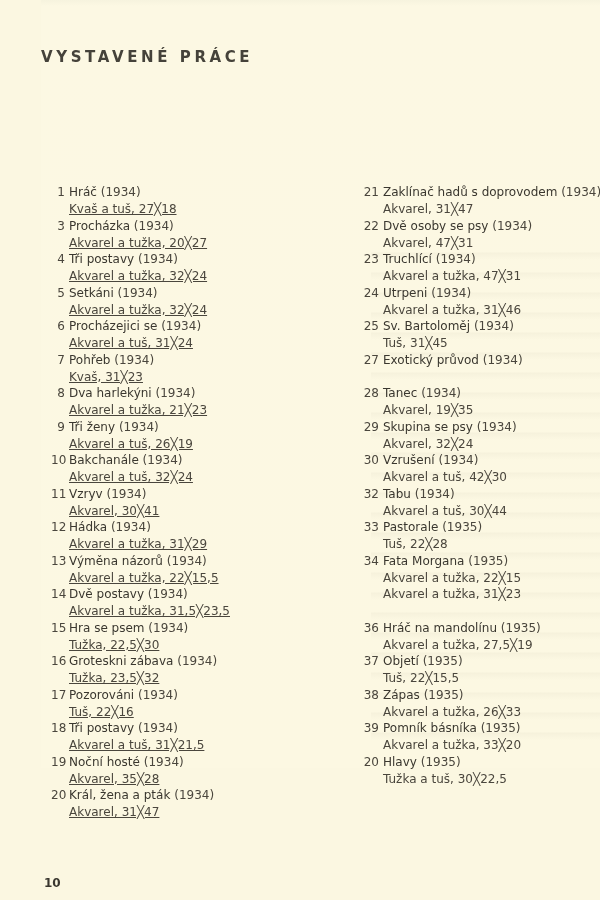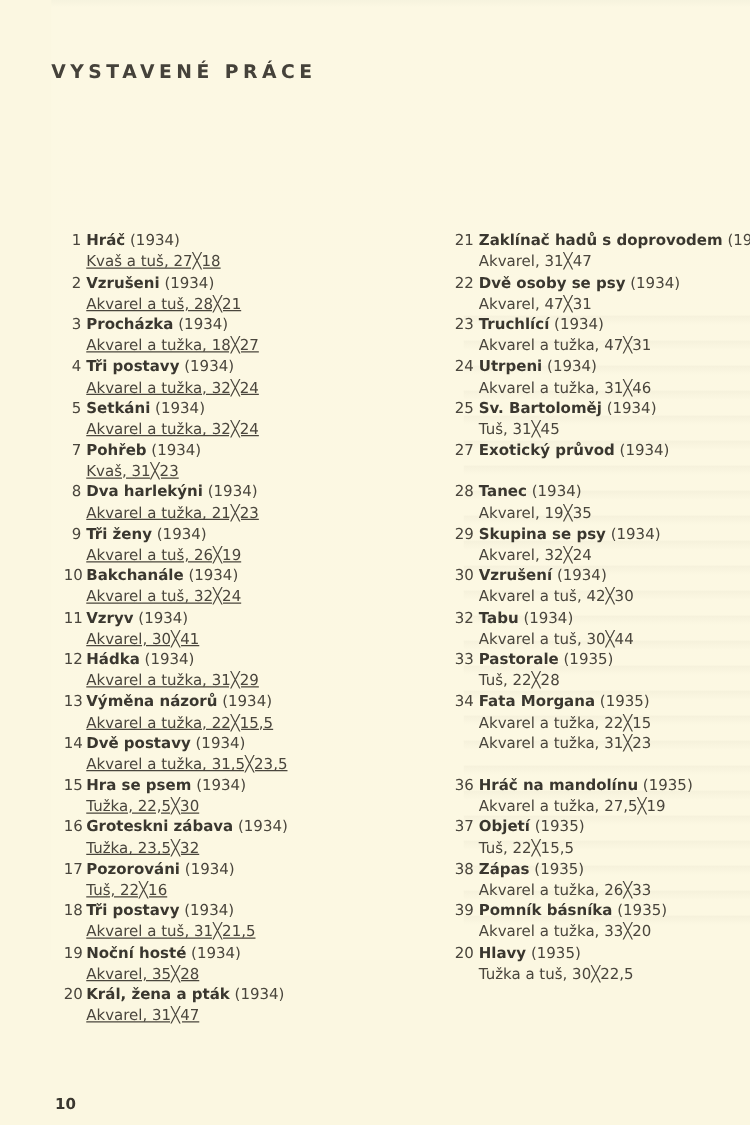--- a/index.html
+++ b/index.html
@@ -20,21 +20,21 @@
     font-size: 15px; font-weight: bold; letter-spacing: 3.6px;
     color: #45423a;
   }
   .col { position: absolute; top: 184px; }
   .col.left { left: 10px; width: 290px; }
   .col.right { left: 318px; width: 282px; }
   .entry { height: 33.5px; position: relative; }
   .line1 { font-size: 12px; line-height: 16px; height: 17px; white-space: nowrap; }
   .num { display: inline-block; width: 20px; text-align: right; margin-right: 4px; color: #4a463d; }
   .col.left .num { width: 14px; }
-  .name { font-weight: bold; color: #3a372f; }
+  .name { font-weight: normal; color: #3a372f; }
   .year { color: #4a463d; text-align: right; }
   .line2 {
     font-size: 12px; line-height: 16px; white-space: nowrap;
     padding-left: 24px; color: #4a463d;
   }
   .col.left .line2 { padding-left: 18px; text-decoration: underline; }
   .page-num {
     position: absolute; left: 3px; top: 876px;
     font-size: 12px; font-weight: bold; color: #3a372f;
   }
@@ -53,48 +53,48 @@
   <div class="title">VYSTAVENÉ PRÁCE</div>
 
   <div class="col left" id="col-left">
   <div class="entry">
     <div class="line1">
       <span class="num">1</span><span class="name">Hráč</span> <span class="year">(1934)</span>
     </div>
     <div class="line2">Kvaš a tuš, 27╳18</div>
   </div>
 
-  <div class="entry">
-    <div class="line1">
-      <span class="num">2</span><span class="name">Vzrušeni</span> <span class="year">(1934)</span>
-    </div>
-    <div class="line2">Akvarel a tuš, 28╳21</div>
-  </div>
 
   <div class="entry">
     <div class="line1">
       <span class="num">3</span><span class="name">Procházka</span> <span class="year">(1934)</span>
     </div>
-    <div class="line2">Akvarel a tužka, 18╳27</div>
+    <div class="line2">Akvarel a tužka, 20╳27</div>
   </div>
 
   <div class="entry">
     <div class="line1">
       <span class="num">4</span><span class="name">Tři postavy</span> <span class="year">(1934)</span>
     </div>
     <div class="line2">Akvarel a tužka, 32╳24</div>
   </div>
 
   <div class="entry">
     <div class="line1">
       <span class="num">5</span><span class="name">Setkáni</span> <span class="year">(1934)</span>
     </div>
     <div class="line2">Akvarel a tužka, 32╳24</div>
   </div>
 
+  <div class="entry">
+    <div class="line1">
+      <span class="num">6</span><span class="name">Procházejici se</span> <span class="year">(1934)</span>
+    </div>
+    <div class="line2">Akvarel a tuš, 31╳24</div>
+  </div>
 
   <div class="entry">
     <div class="line1">
       <span class="num">7</span><span class="name">Pohřeb</span> <span class="year">(1934)</span>
     </div>
     <div class="line2">Kvaš, 31╳23</div>
   </div>
 
   <div class="entry">
     <div class="line1">

